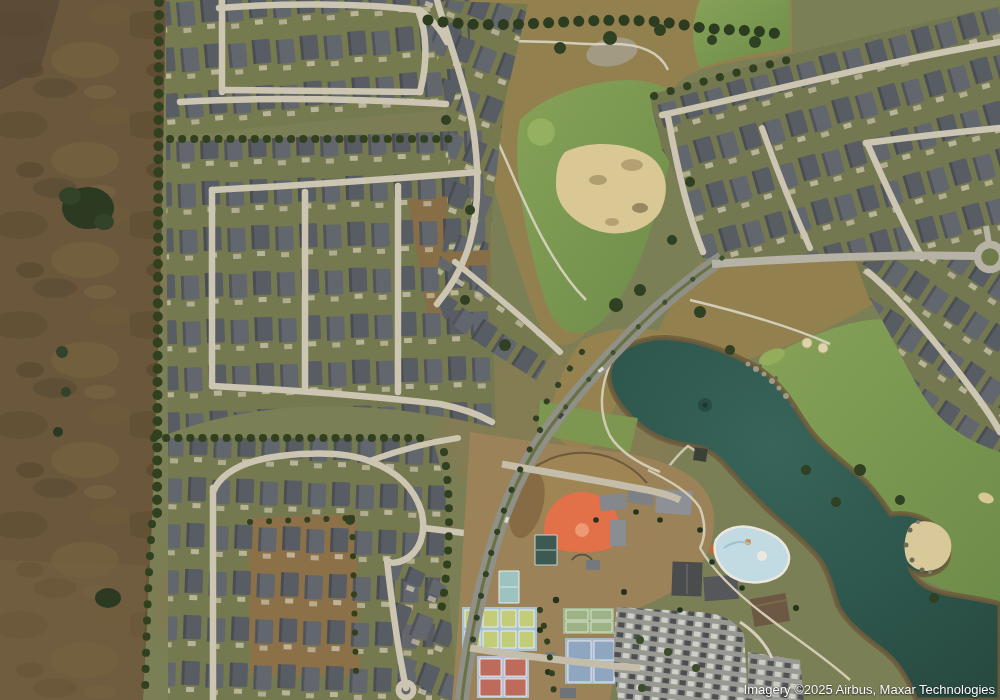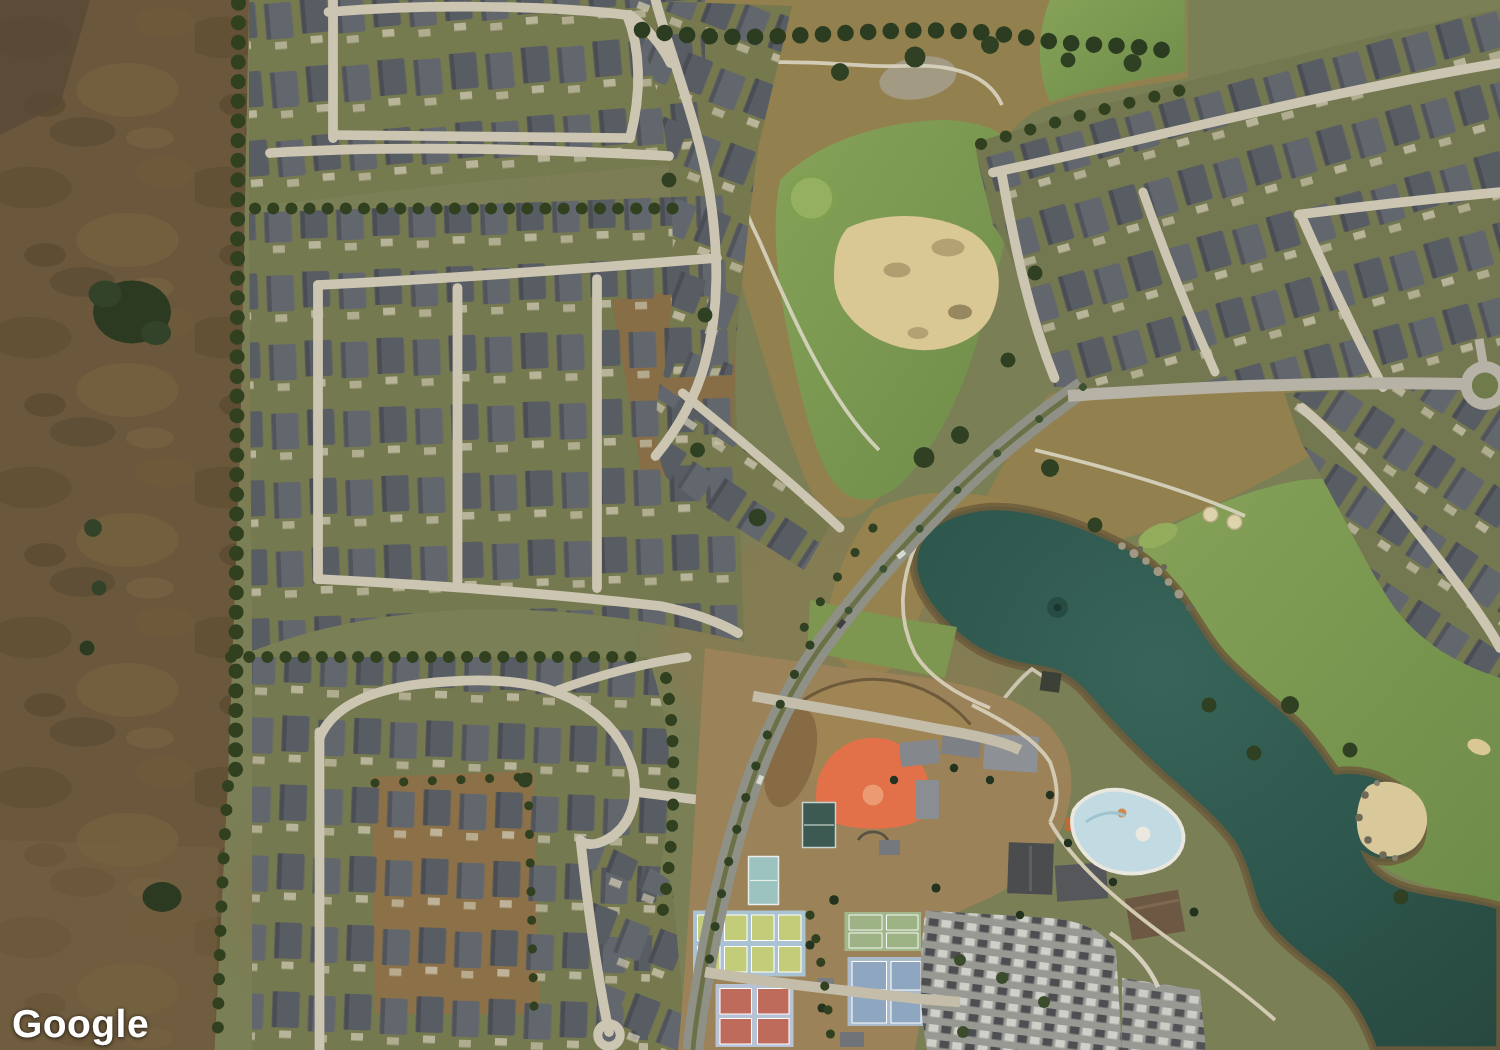--- a/index.html
+++ b/index.html
@@ -358,14 +358,14 @@
         <circle cx="900" cy="500" r="5"></circle>
     <circle cx="806" cy="470" r="5"></circle>
         <circle cx="836" cy="502" r="5"></circle>
         <circle cx="934" cy="598" r="5"></circle>
     <circle cx="470" cy="210" r="5"></circle>
         <circle cx="465" cy="300" r="5"></circle>
         <circle cx="350" cy="520" r="5"></circle>
   </g>
 </svg>
 
-<div class="google-logo">Google</div>
+<div class="attribution">Imagery ©2025 Airbus, Maxar Technologies</div>
 </div>
 
 </body></html>

